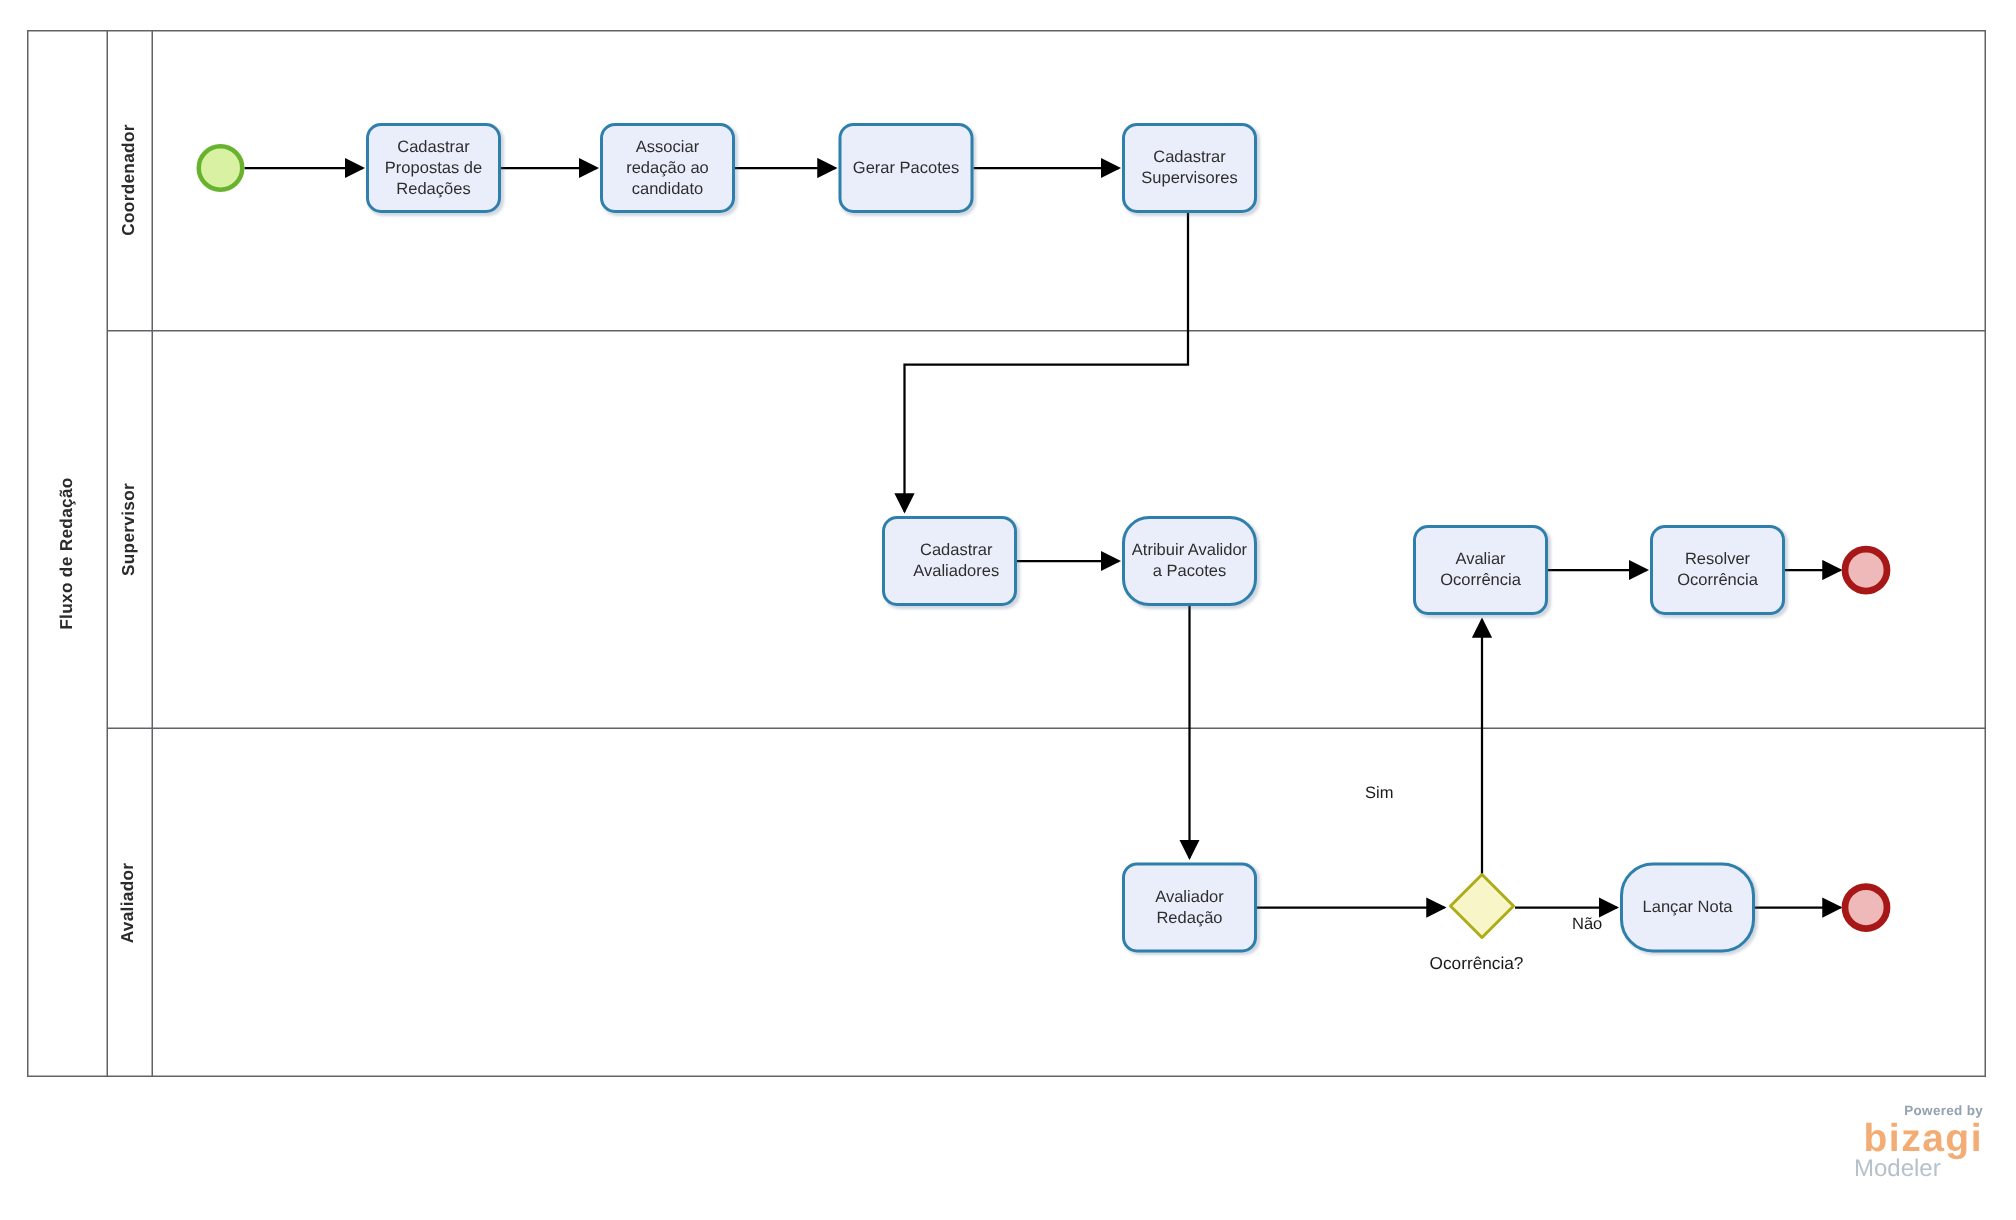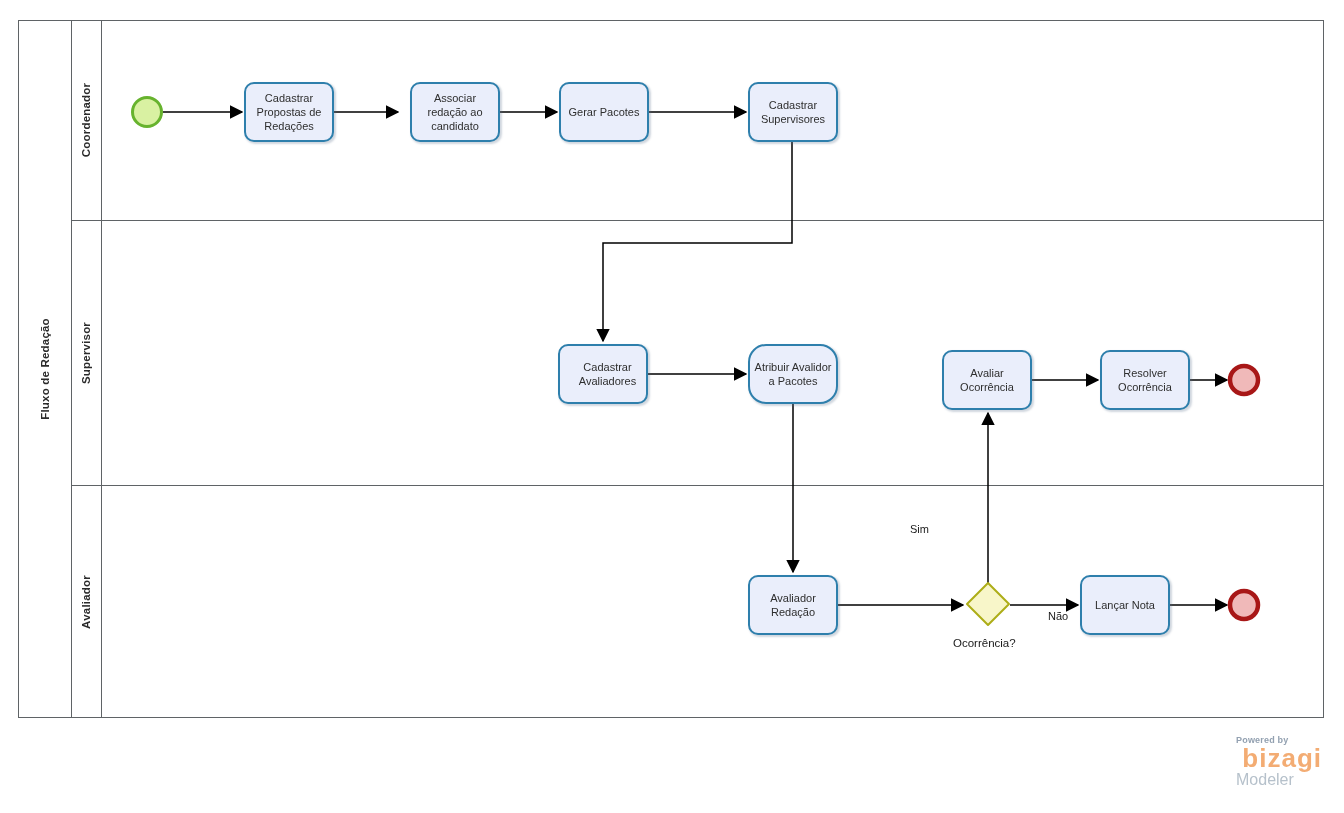--- a/index.html
+++ b/index.html
@@ -65,20 +65,21 @@
     color: #1a1a1a;
     text-align: left;
   }
   #logo {
     position: absolute;
     left: 1236px;
     top: 735px;
     width: 86px;
   }
   #logo .powered {
+    text-align: right;
     font-size: 9px;
     font-weight: bold;
     color: #93a1b1;
     letter-spacing: 0.2px;
   }
   #logo .brand {
     text-align: right;
     font-size: 26px;
     line-height: 26px;
     font-weight: 600;
@@ -142,31 +143,31 @@
     <span>Coordenador</span>
   </div>
   <div class="vlabel" style="left:71px; top:220px; width:30px; height:265px;">
     <span>Supervisor</span>
   </div>
   <div class="vlabel" style="left:71px; top:485px; width:30px; height:233px;">
     <span>Avaliador</span>
   </div>
 
   <div class="task" style="left:244px; top:82px;">Cadastrar Propostas de Redações</div>
-  <div class="task" style="left:400px; top:82px;margin-left:10px;">Associar redação ao candidato</div>
+  <div class="task" style="left:400px; top:82px;">Associar redação ao candidato</div>
   <div class="task" style="left:559px; top:82px;">Gerar Pacotes</div>
   <div class="task" style="left:748px; top:82px;">Cadastrar Supervisores</div>
 
-  <div class="task" style="left:558px; top:344px;padding-left:12px;">Cadastrar Avaliadores</div>
+  <div class="task" style="left:588px; top:344px;padding-left:12px;">Cadastrar Avaliadores</div>
   <div class="task" style="left:748px; top:344px;border-radius:18px;">Atribuir Avalidor a Pacotes</div>
   <div class="task" style="left:942px; top:350px;">Avaliar Ocorrência</div>
   <div class="task" style="left:1100px; top:350px;">Resolver Ocorrência</div>
 
   <div class="task" style="left:748px; top:575px;">Avaliador Redação</div>
-  <div class="task" style="left:1080px; top:575px;">Lançar Nota</div>
+  <div class="task" style="left:1080px; top:575px;border-radius:22px;">Lançar Nota</div>
 
   <div class="edge-label" style="left:910px; top:523px; width:35px; ">Sim</div>
   <div class="edge-label" style="left:1048px; top:610px;">Não</div>
   <div class="gw-label" style="left:953px; top:637px; width:70px;">Ocorrência?</div>
 
   <div id="logo">
     <div class="powered">Powered by</div>
     <div class="brand">bizagi</div>
     <div class="modeler">Modeler</div>
   </div>

